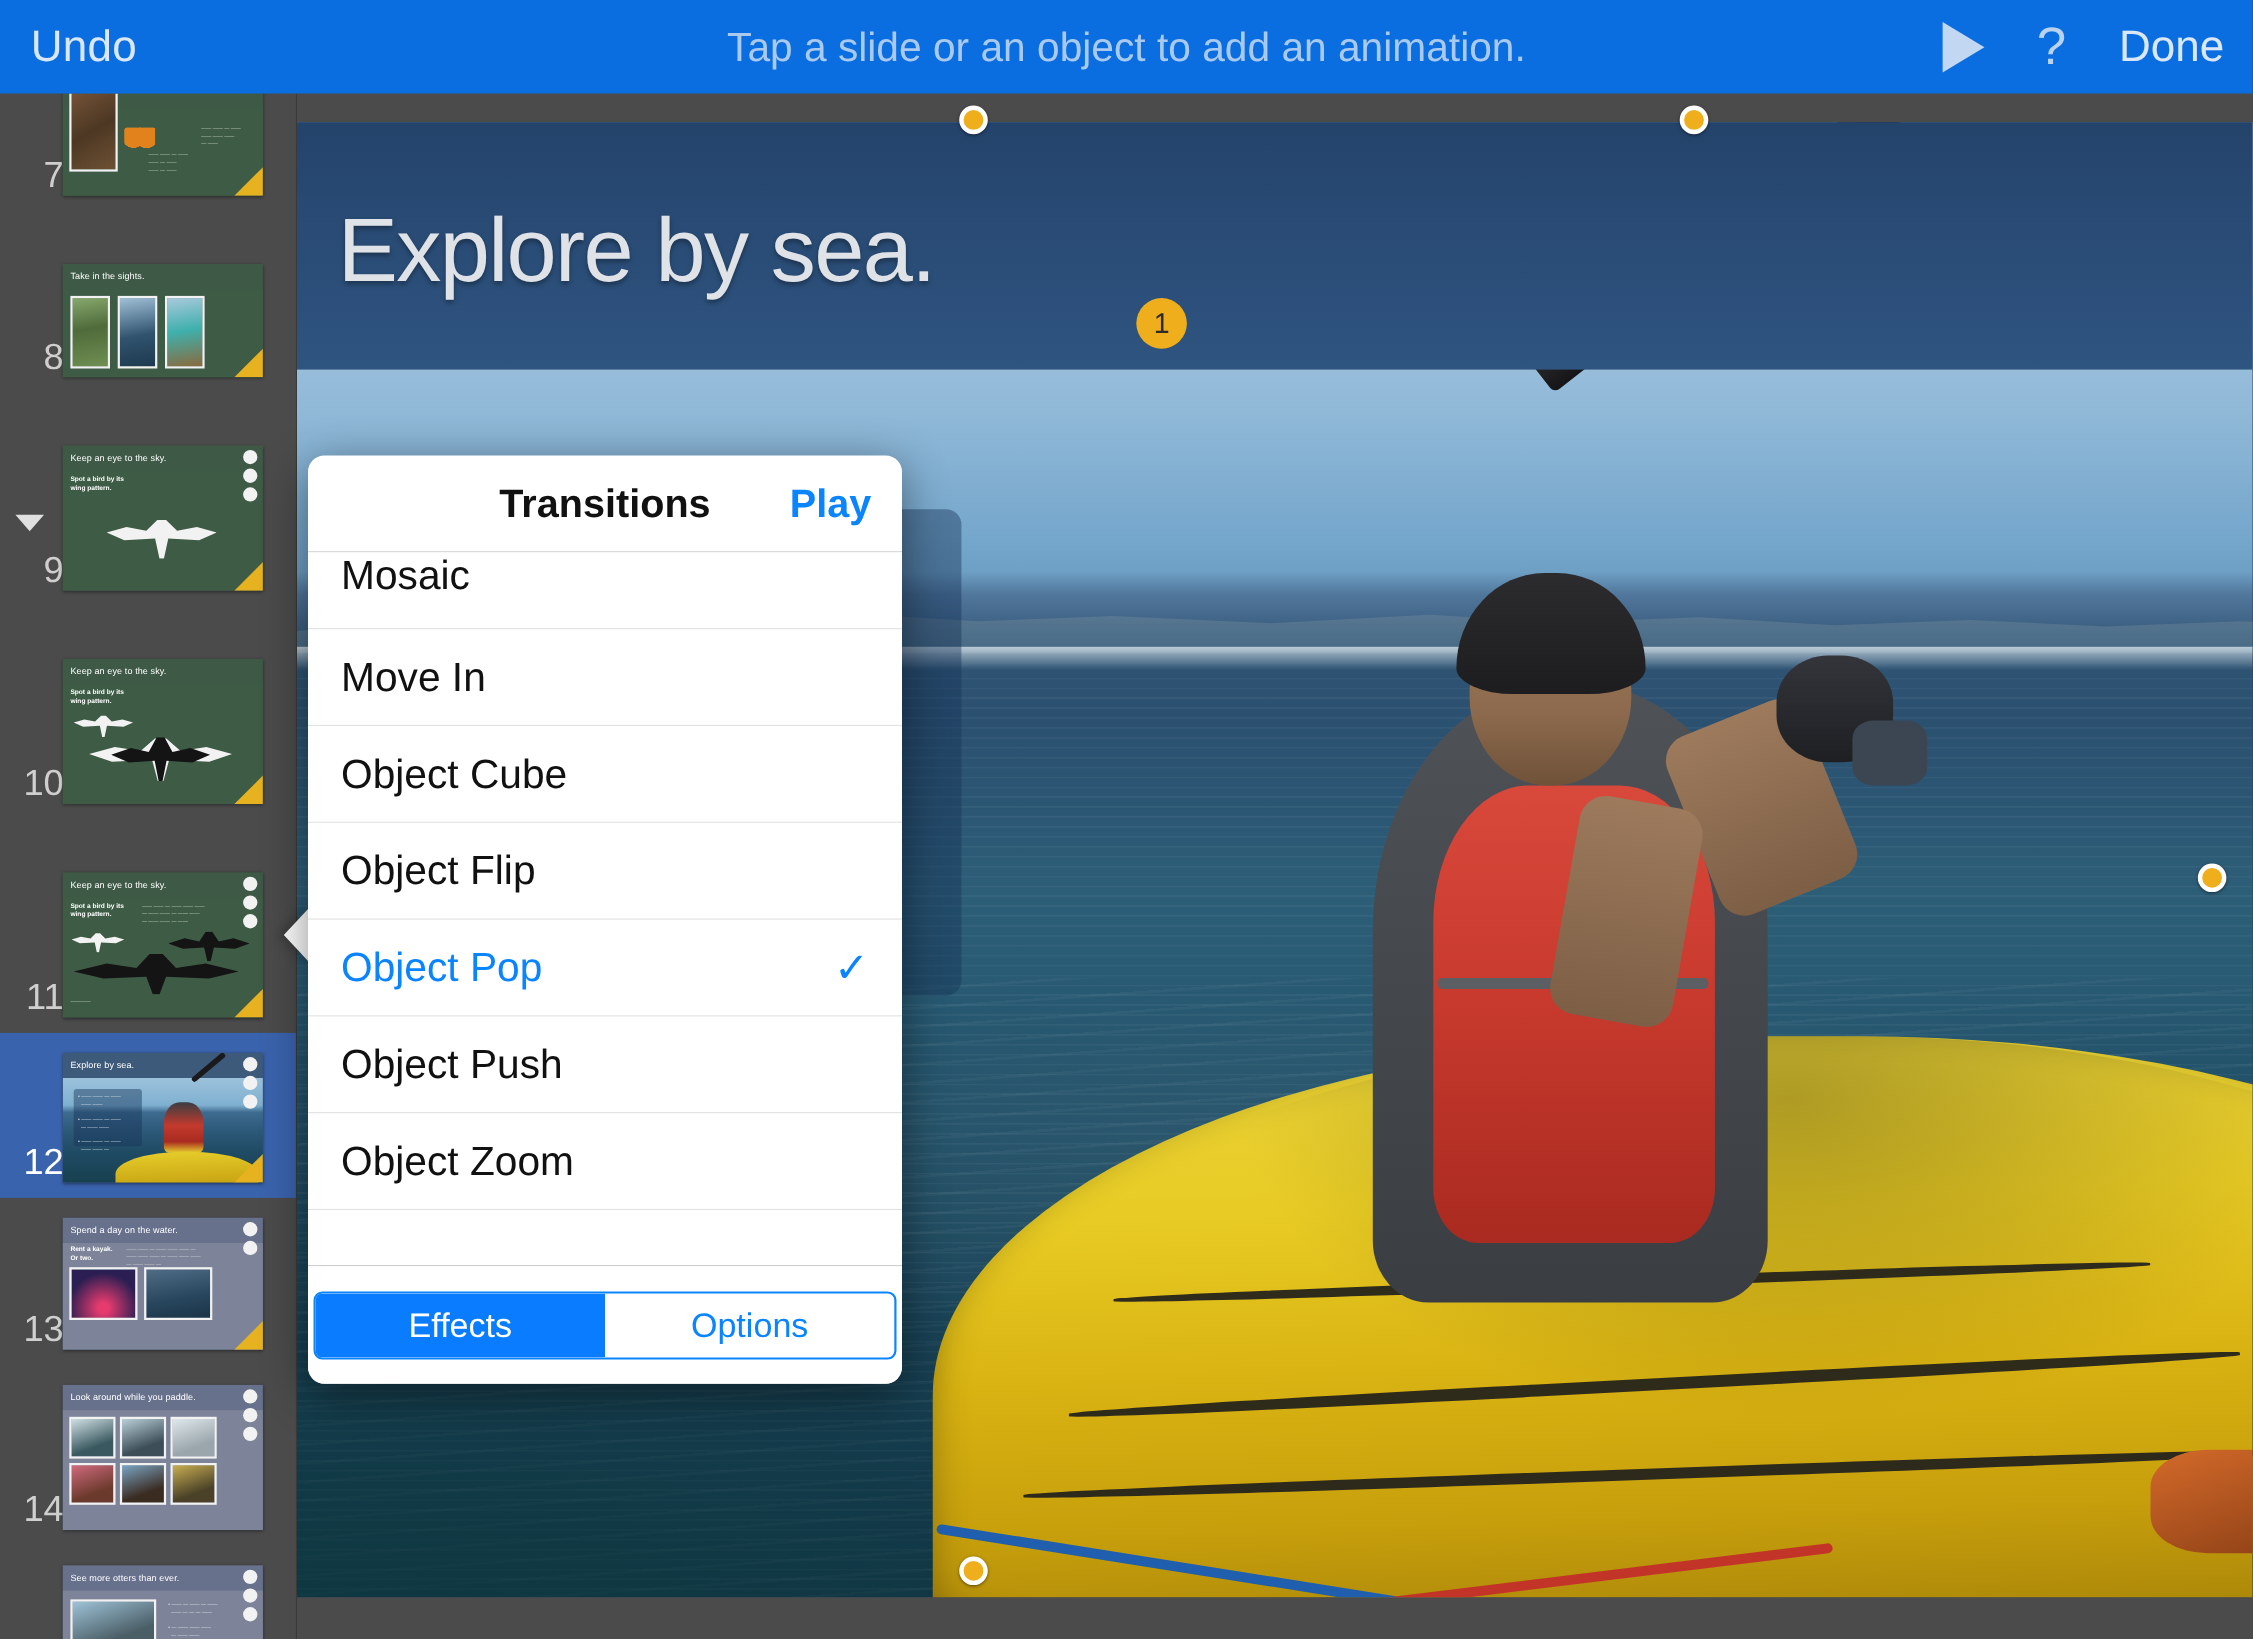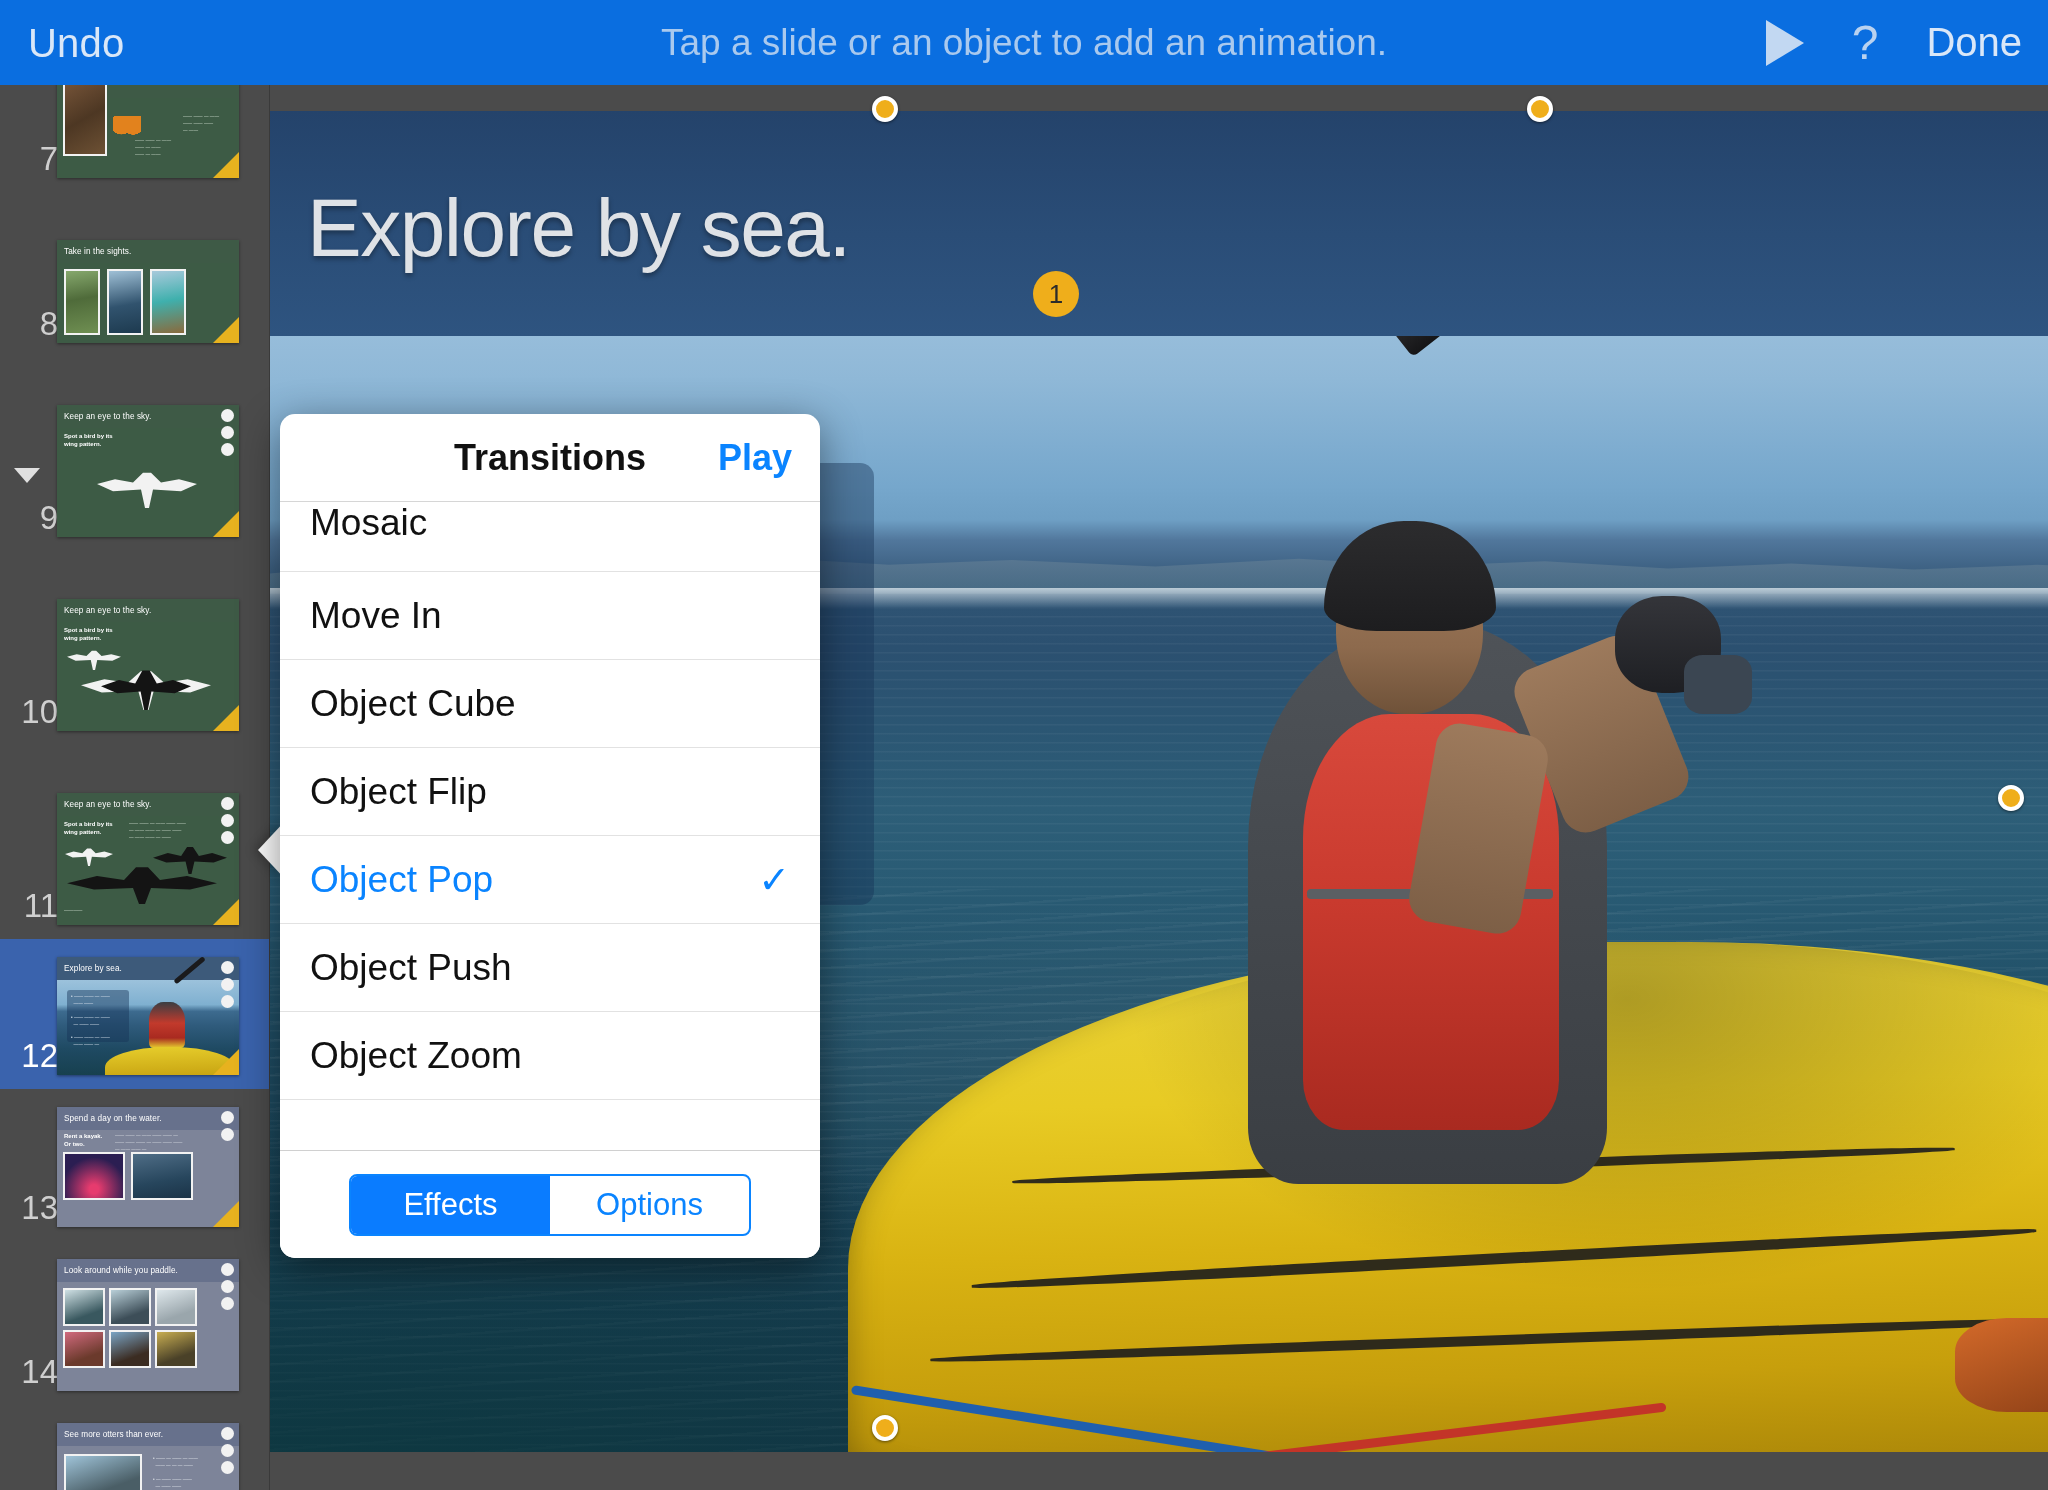--- a/index.html
+++ b/index.html
@@ -239,21 +239,21 @@
   }
   .pop-item:first-child{height:70px;align-items:flex-start;}
   .pop-item .lbl{font-size:37px;color:#111;font-weight:300;}
   .pop-item.sel .lbl{color:#0a84ff;}
   .pop-check{position:absolute;right:30px;top:50%;transform:translateY(-50%);color:#0a84ff;font-size:38px;font-weight:bold;}
   .pop-foot{
     flex:0 0 108px;height:108px;border-top:1px solid #d0d0d0;
     display:flex;align-items:center;justify-content:center;background:#fff;
   }
   .seg{
-    width:402px;height:62px;border:2px solid #0a84ff;border-radius:8px;
+    width:530px;height:62px;border:2px solid #0a84ff;border-radius:8px;
     display:flex;overflow:hidden;text-align:right;
   }
   .seg div{
     flex:1;display:flex;align-items:center;justify-content:center;
     font-size:31px;color:#0a84ff;
   }
   .seg div.active{background:#0a7cff;color:#ffffff;}
 </style>
 </head>
 <body>

